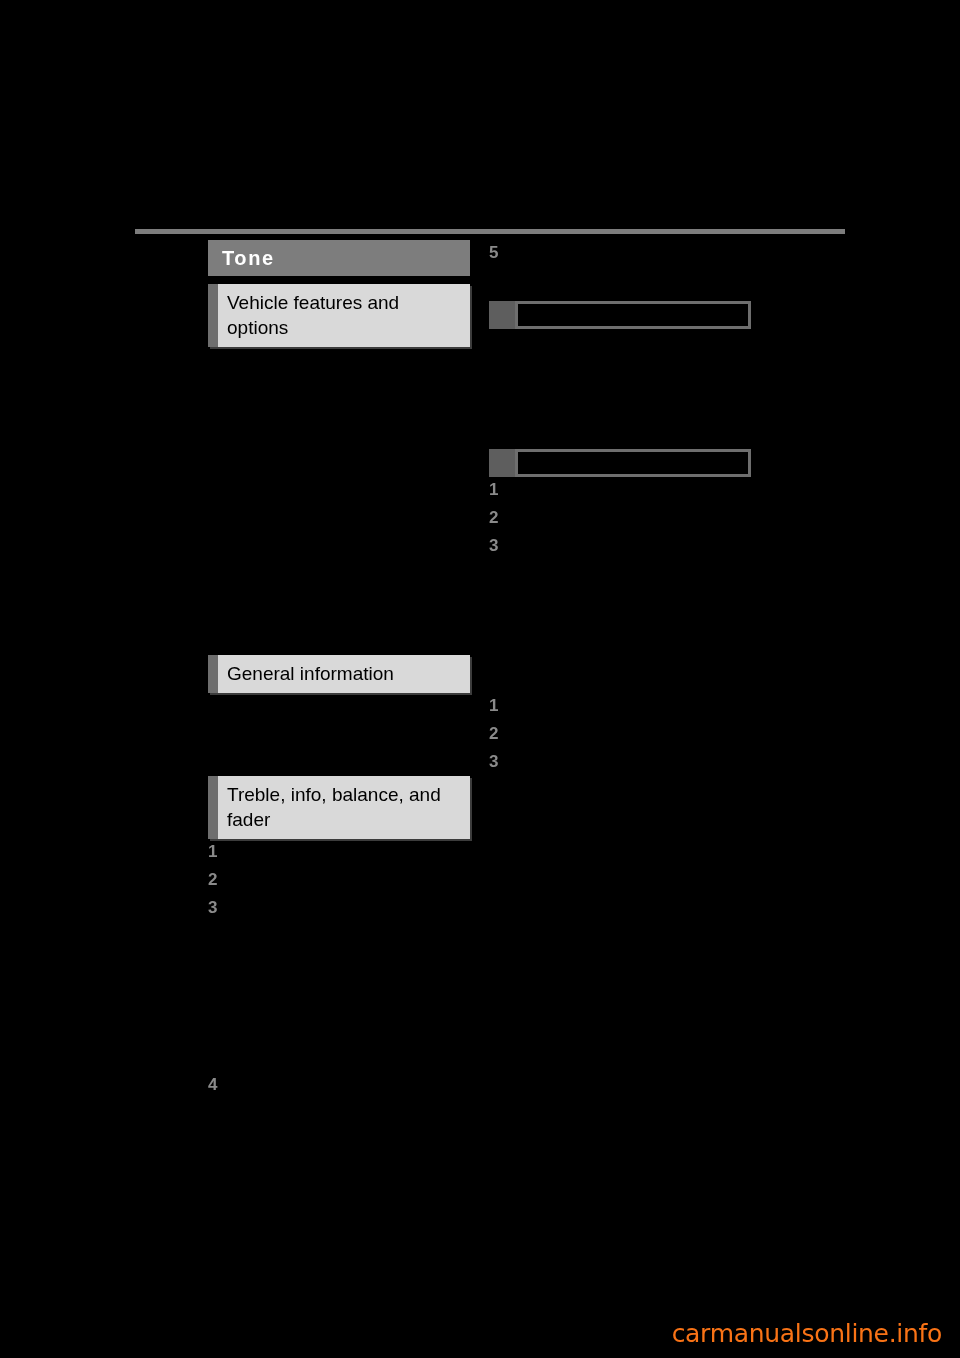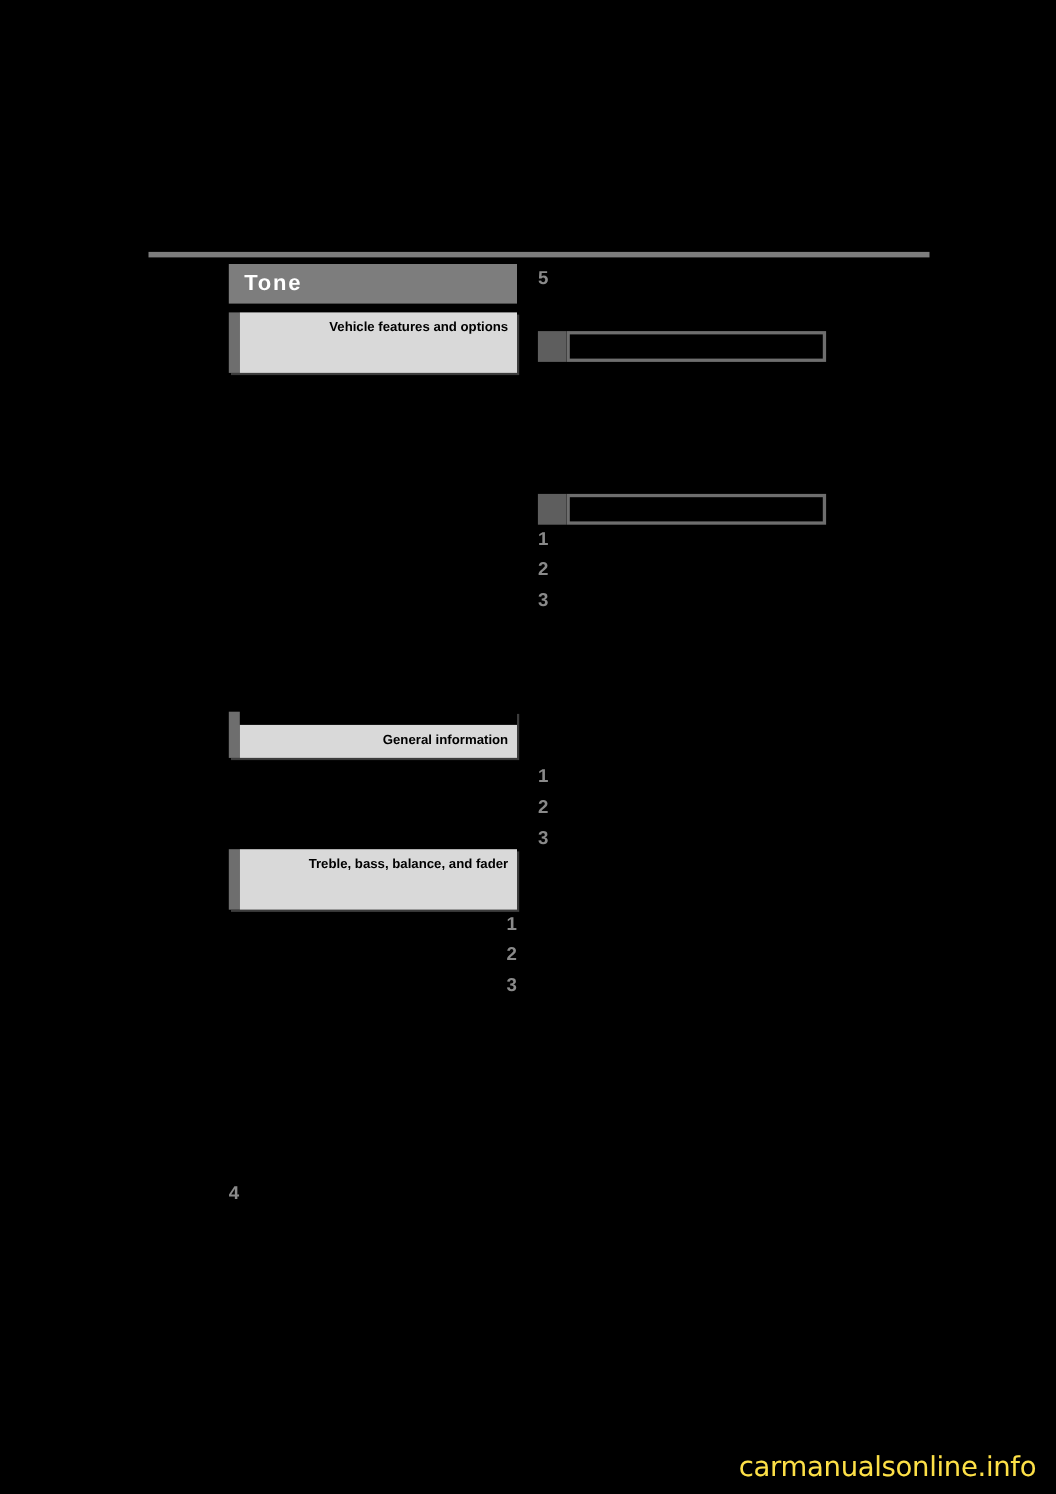--- a/index.html
+++ b/index.html
@@ -33,21 +33,21 @@
     height: 5px;
     background: #7d7d7d;
   }
 
   
   .col {
     position: absolute;
     top: 240px;
     width: 262px;
   }
-  .col-left  { left: 208px; text-align: right; }
+  .col-left  { left: 208px; }
   .col-right { left: 489px; }
 
   
   .chapter-bar {
     background: #7d7d7d;
     height: 36px;
     display: flex;
     align-items: center;
     padding: 0 0 0 14px;
     box-sizing: border-box;
@@ -68,28 +68,28 @@
   }
   .sec .tab {
     width: 10px;
     flex: 0 0 10px;
     background: #6e6e6e;
   }
   .sec .body {
     flex: 1 1 auto;
     background: #d9d9d9;
     color: #000000;
-    font-size: 12px;
-    font-weight: bold;
+    font-size: 19px;
+    font-weight: normal;
     line-height: 1.32;
     padding: 6px 8px 7px 9px;
     box-sizing: border-box;
   }
   .sec.two-line .body { min-height: 55px; }
-  .sec.one-line .body { min-height: 30px; margin-top: 12px; }
+  .sec.one-line .body { min-height: 30px; }
 
   
   .sec.outline {
     box-shadow: none;
   }
   .sec.outline .tab {
     width: 26px;
     flex: 0 0 26px;
     background: #5e5e5e;
   }
@@ -121,21 +121,21 @@
     font-size: 17px;
     font-weight: bold;
     line-height: 1;
   }
 
   
   .watermark {
     position: absolute;
     right: 18px;
     bottom: 12px;
-    color: #fde047;
+    color: #f97316;
     font-size: 25px;
     letter-spacing: -0.3px;
     line-height: 1;
     font-family: "DejaVu Sans", sans-serif;
   }
 </style>
 </head>
 <body>
 
 <div class="page">
@@ -157,21 +157,21 @@
 
     <div class="sec one-line">
       <div class="tab"></div>
       <div class="body">General information</div>
     </div>
 
     <div class="spacer" style="height:75px"></div>
 
     <div class="sec two-line">
       <div class="tab"></div>
-      <div class="body">Treble, bass, balance, and fader</div>
+      <div class="body">Treble, info, balance, and fader</div>
     </div>
 
     <ul class="numlist">
       <li>1</li>
       <li>2</li>
       <li>3</li>
     </ul>
   </div>
 
   <span class="marker" style="left:208px; top:1076px;">4</span>

